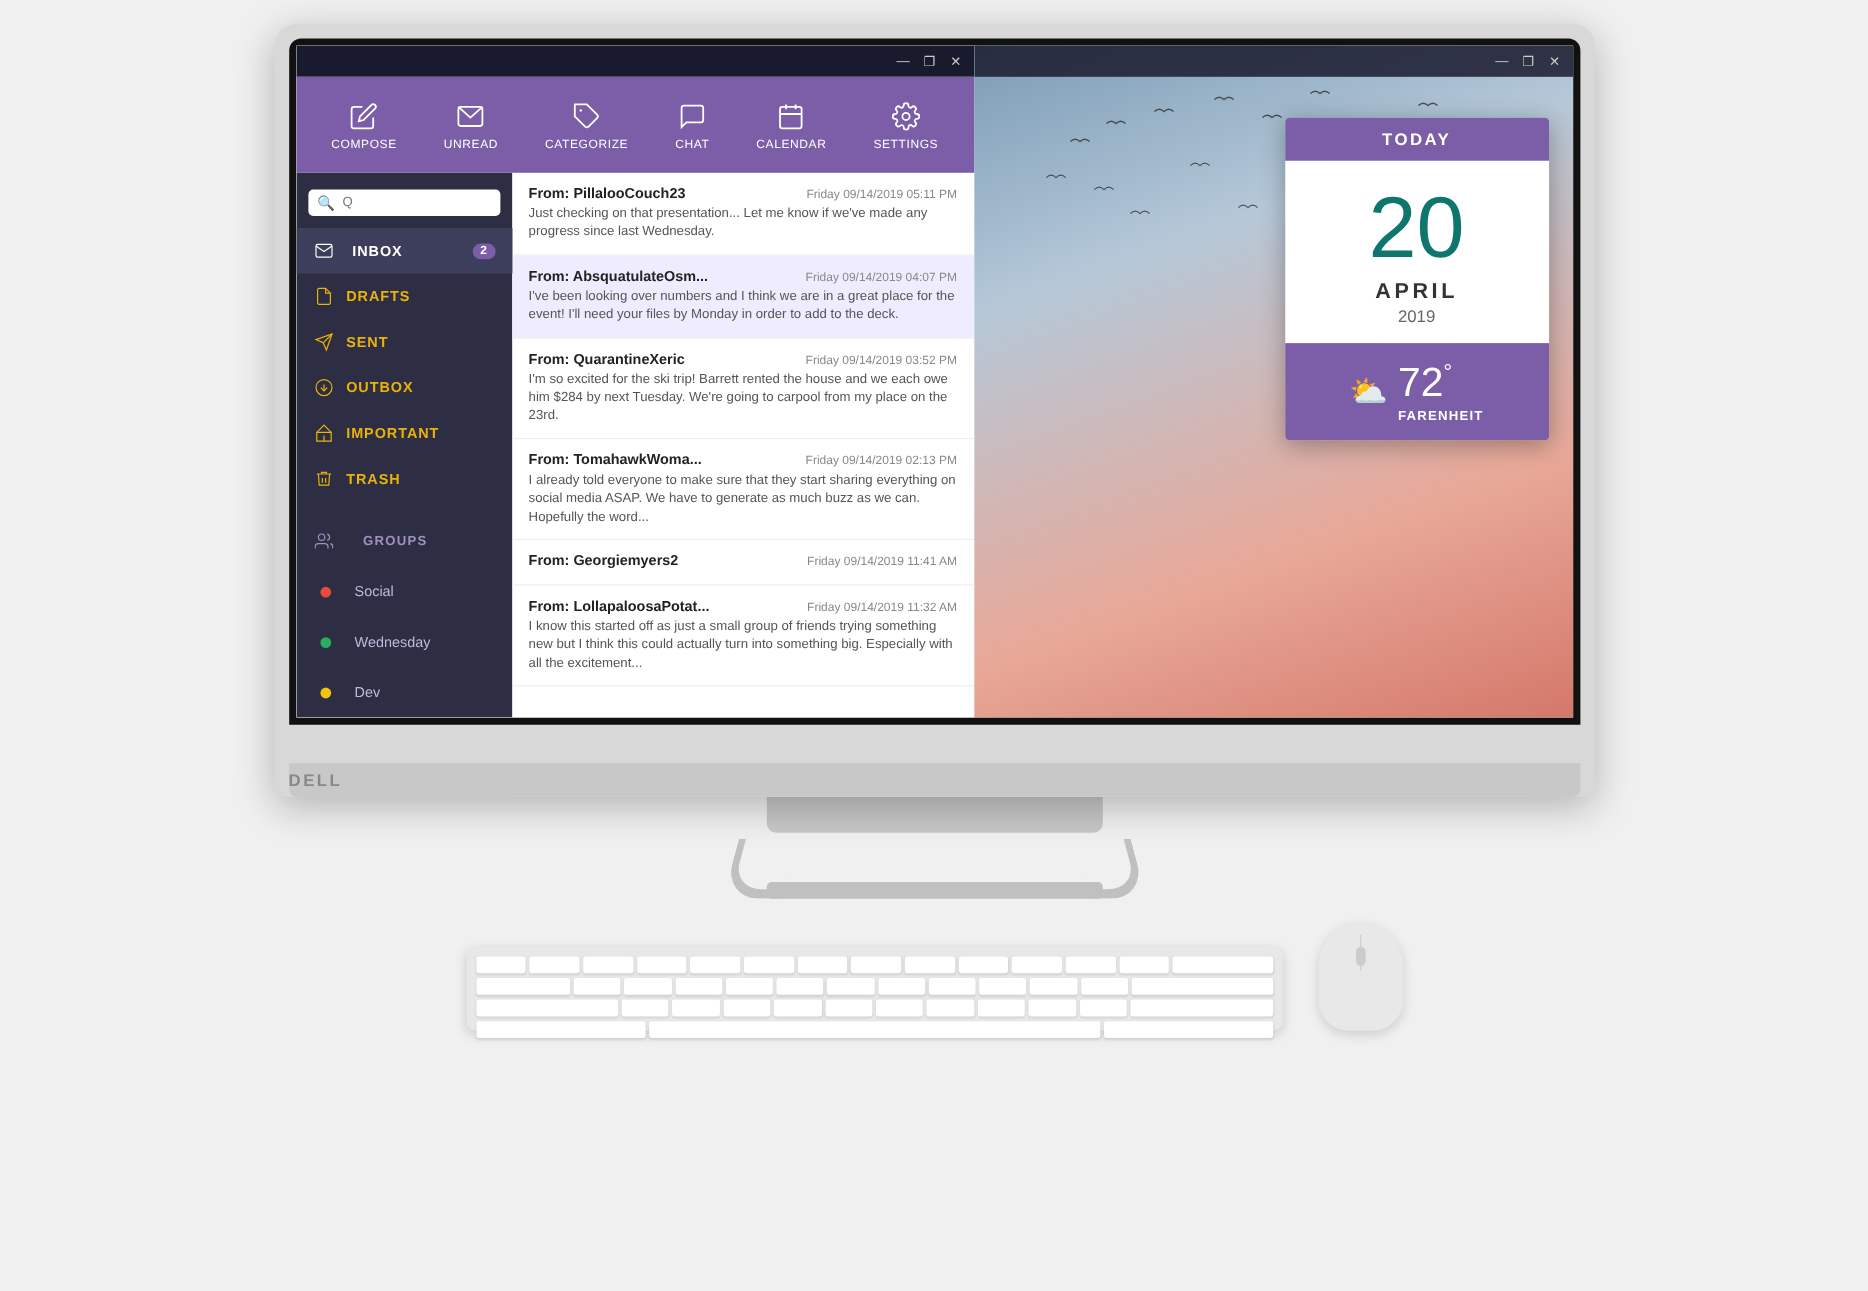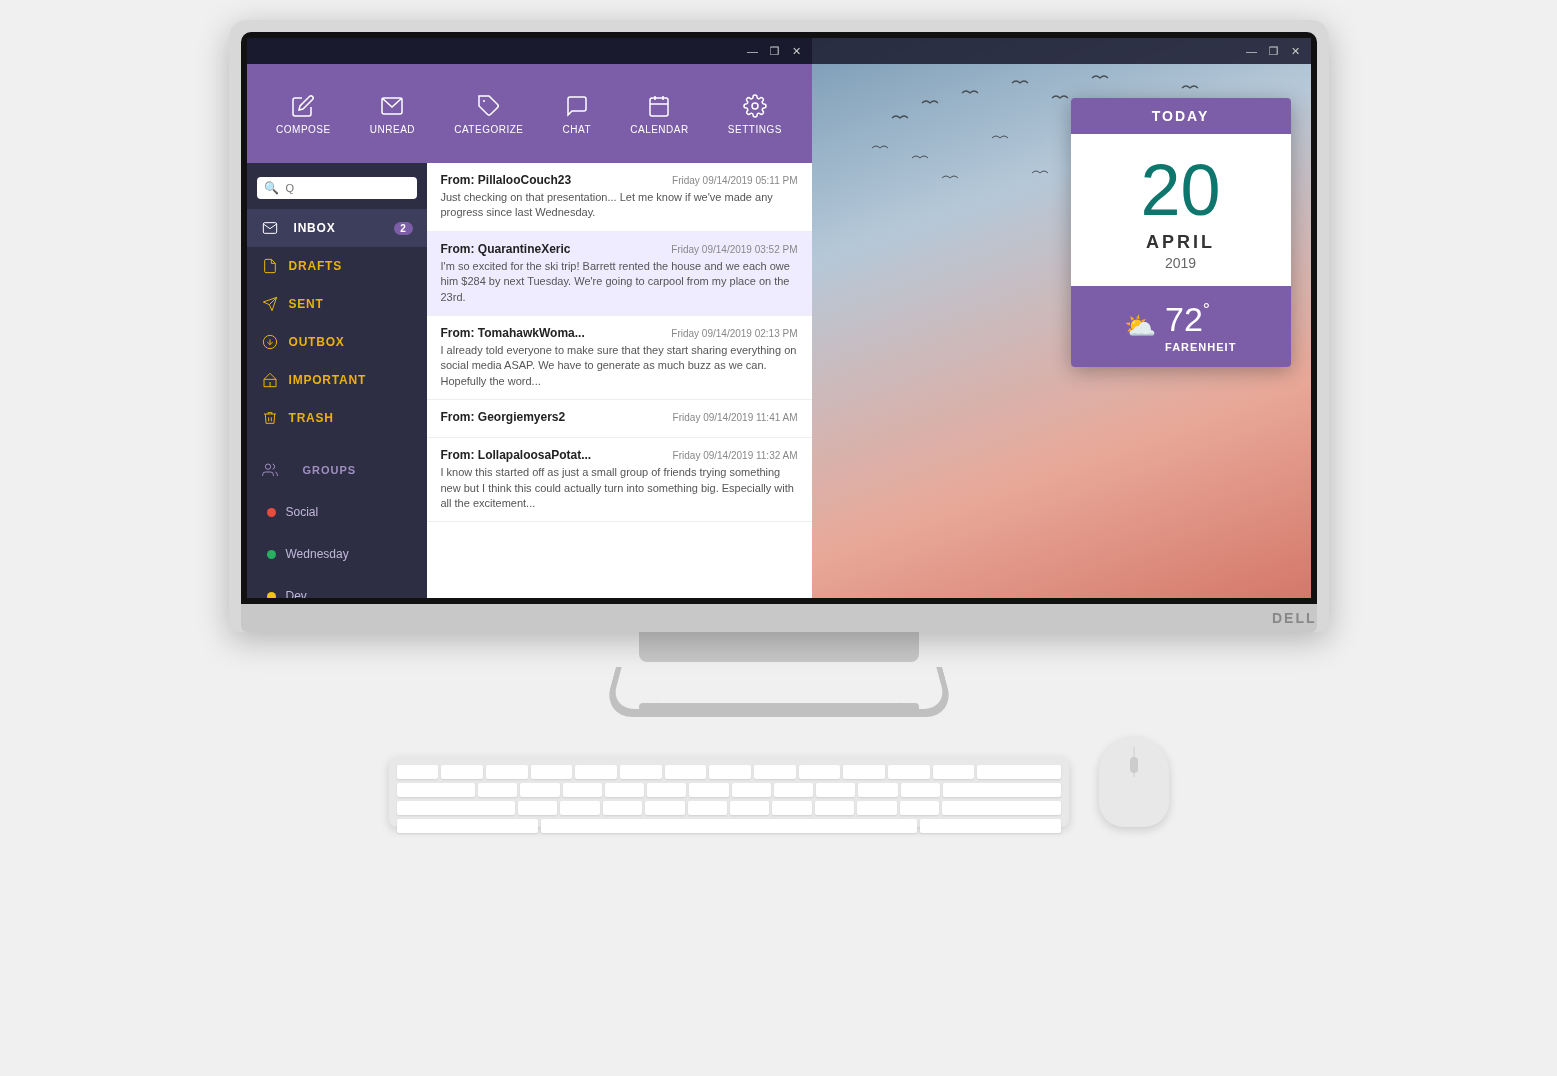--- a/index.html
+++ b/index.html
@@ -75,21 +75,21 @@
       background: none;
     }
 
     
     .toolbar {
       background: #7b5ea7;
       display: flex;
       align-items: center;
       justify-content: space-around;
       padding: 8px 10px;
-      height: 99px;
+      height: 80px;
     }
     .toolbar-item {
       display: flex;
       flex-direction: column;
       align-items: center;
       gap: 4px;
       color: #fff;
       cursor: pointer;
       font-size: 10px;
       letter-spacing: 0.5px;
@@ -200,21 +200,21 @@
       letter-spacing: 1px;
       padding: 8px 14px 4px 14px;
       display: flex;
       align-items: center;
       gap: 24px;
     }
 
     .group-item {
       display: flex;
       align-items: center;
-      gap: 10px;
+      gap: 20px;
       padding: 6px 20px;
       color: #c0b8d8;
       cursor: pointer;
       font-size: 12px;
       margin-top: 16px;
     }
     .group-dot {
       width: 9px;
       height: 9px;
       border-radius: 50%;
@@ -358,22 +358,23 @@
       font-weight: 600;
       margin-top: 2px;
     }
 
     
     .monitor-bottom {
       background: #c8c8c8;
       height: 28px;
       display: flex;
       align-items: center;
-      justify-content: flex-end;
+      justify-content: flex-start;
       border-radius: 0 0 6px 6px;
+      margin-top: 32px;
     }
     .dell-logo {
       font-size: 14px;
       color: #888;
       font-weight: 700;
       letter-spacing: 2px;
     }
 
     
     .stand-area {
@@ -678,20 +679,27 @@
           <div class="email-list">
 
             <div class="email-item">
               <div class="email-from-row">
                 <span class="email-from">From: PillalooCouch23</span>
                 <span class="email-date">Friday 09/14/2019 05:11 PM</span>
               </div>
               <div class="email-preview">Just checking on that presentation... Let me know if we've made any progress since last Wednesday.</div>
             </div>
 
+            <div class="email-item">
+              <div class="email-from-row">
+                <span class="email-from">From: AbsquatulateOsm...</span>
+                <span class="email-date">Friday 09/14/2019 04:07 PM</span>
+              </div>
+              <div class="email-preview">I've been looking over numbers and I think we are in a great place for the event! I'll need your files by Monday in order to add to the deck.</div>
+            </div>
 
             <div class="email-item">
               <div class="email-from-row">
                 <span class="email-from">From: QuarantineXeric</span>
                 <span class="email-date">Friday 09/14/2019 03:52 PM</span>
               </div>
               <div class="email-preview">I'm so excited for the ski trip! Barrett rented the house and we each owe him $284 by next Tuesday. We're going to carpool from my place on the 23rd.</div>
             </div>
 
             <div class="email-item">

